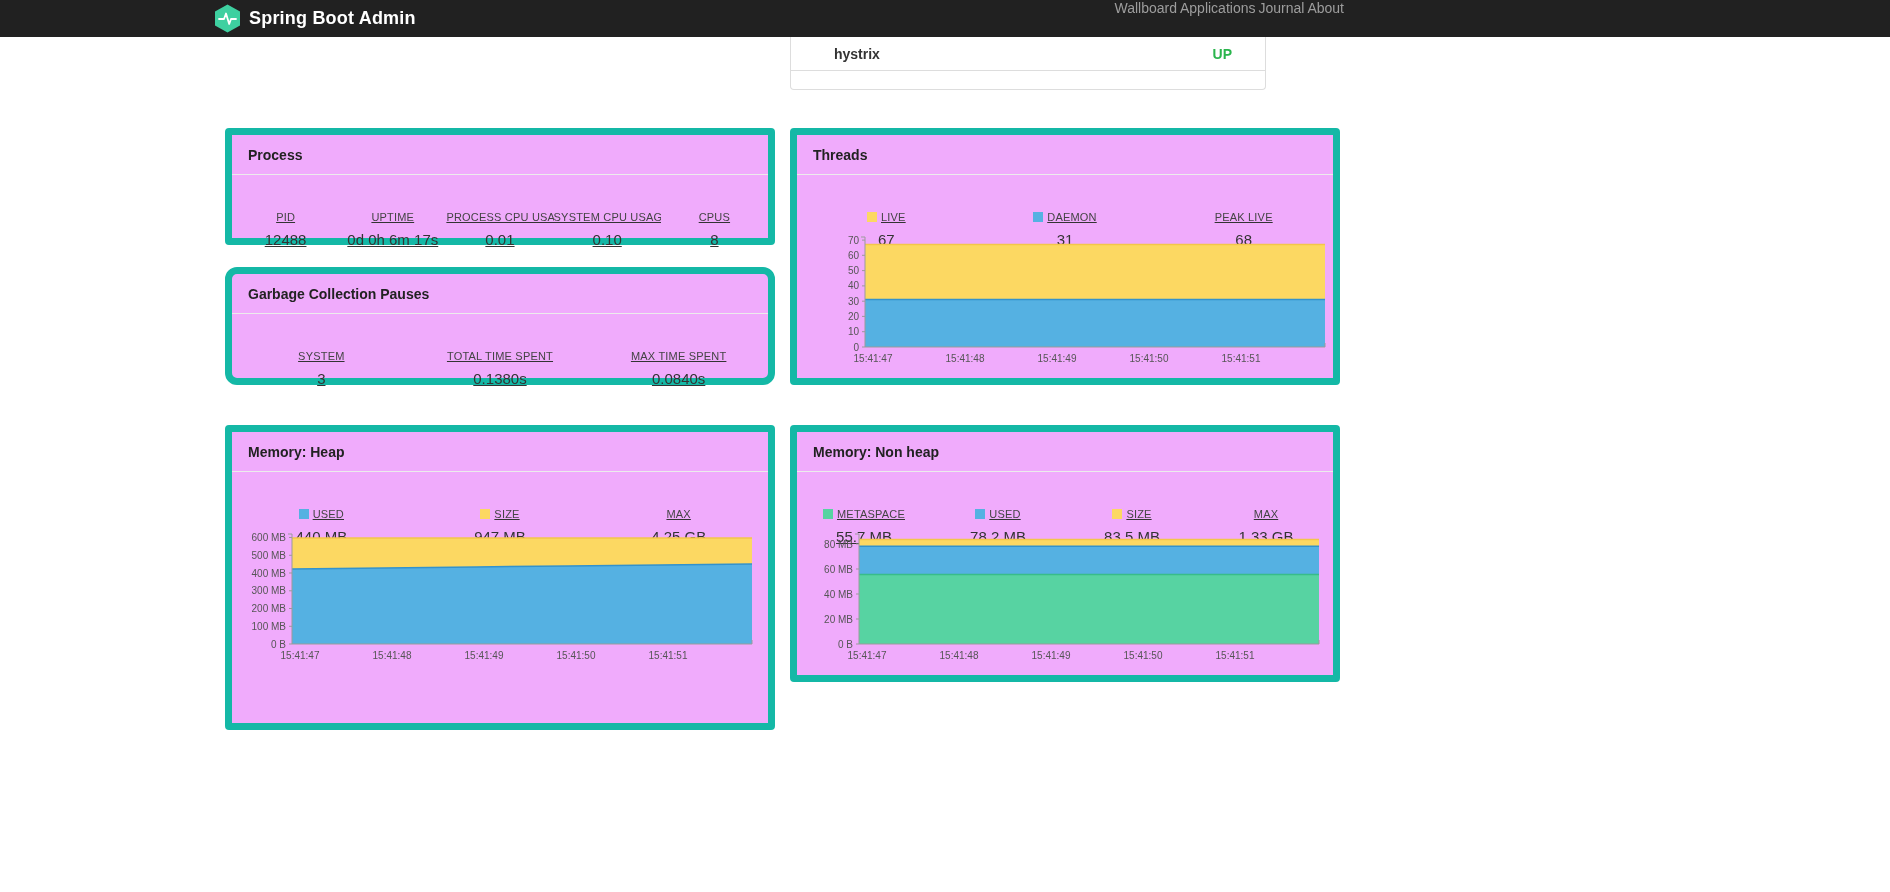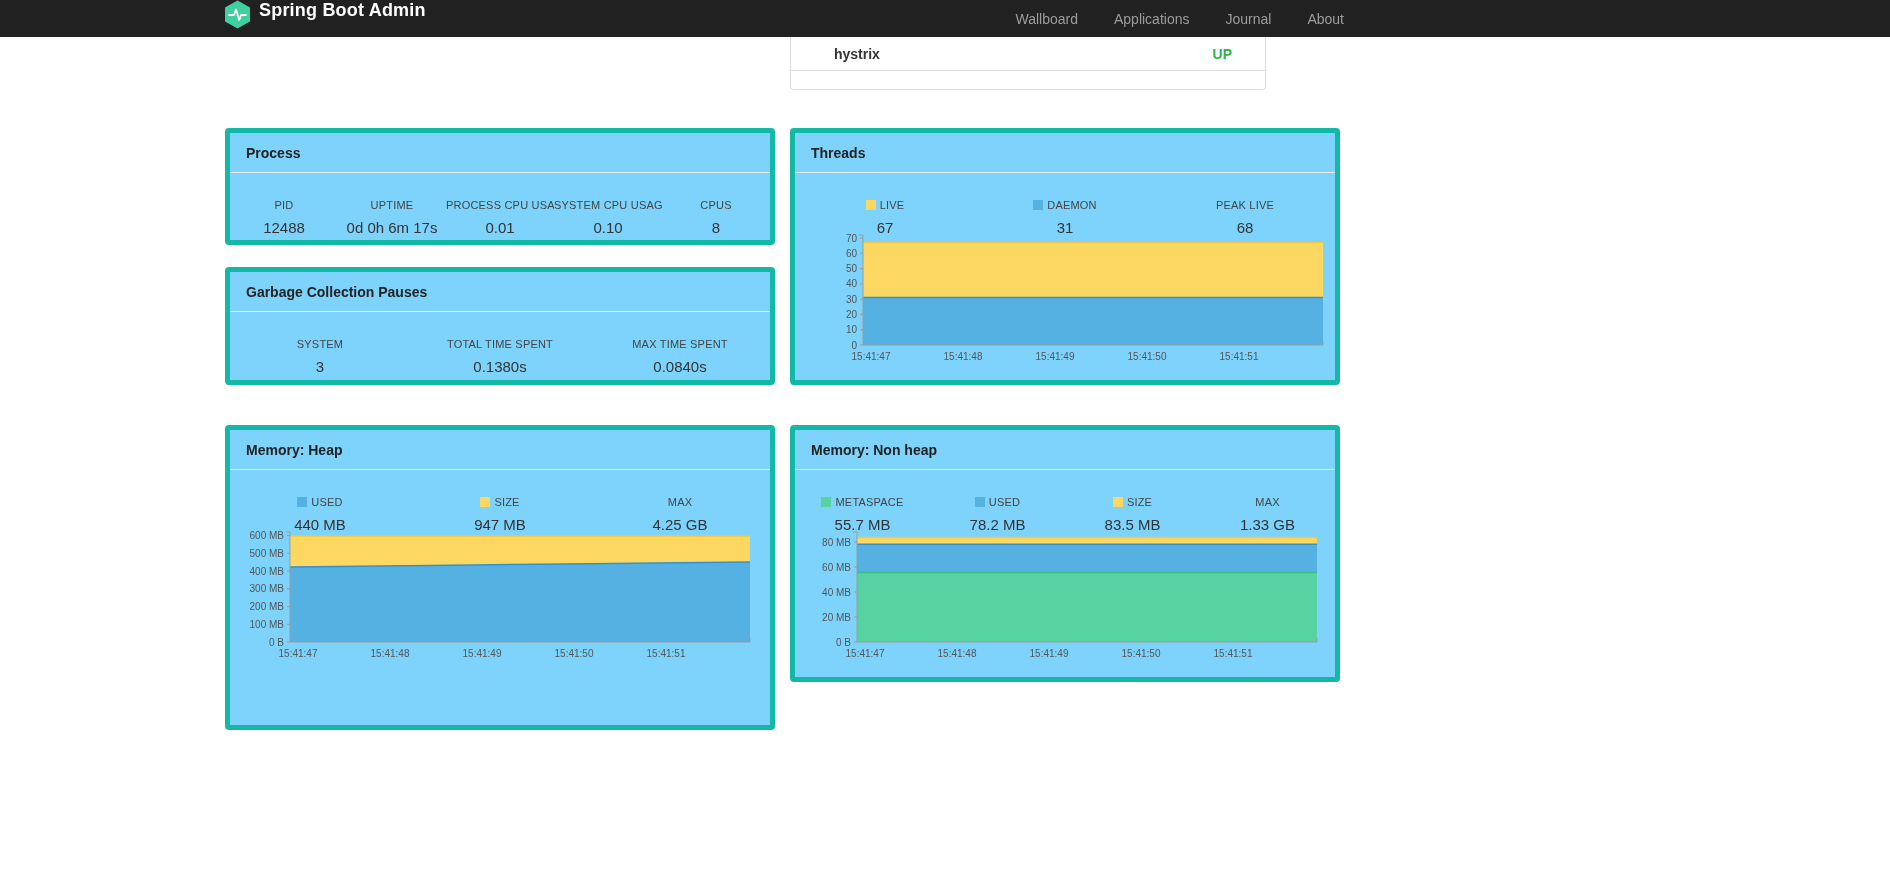--- a/index.html
+++ b/index.html
@@ -2,41 +2,41 @@
 <html><head>
 <meta charset="utf-8">
 <style>
   html,body{margin:0;padding:0;}
   body{
     width:1890px;height:892px;position:relative;background:#ffffff;
     font-family:"Liberation Sans", sans-serif;color:#333;overflow:hidden;
   }
   
   .navbar{position:absolute;top:0;left:0;width:100%;height:37px;background:#212121;}
-  .brand{position:absolute;left:224px;top:0;height:37px;display:flex;gap:8px;cursor:pointer;}
+  .brand{position:absolute;left:214px;top:0;height:37px;display:flex;align-items:center;gap:8px;cursor:pointer;}
   .brand-text{color:#ffffff;font-size:18px;font-weight:bold;letter-spacing:.2px;white-space:nowrap;}
-  .nav{position:absolute;right:546px;top:0;height:37px;display:flex;align-items:center;gap:36px;list-style:none;margin:0;padding:0;}
+  .nav{position:absolute;right:546px;top:0;height:37px;display:flex;gap:3px;list-style:none;margin:0;padding:0;}
   .nav li{color:#9d9d9d;font-size:14px;cursor:pointer;white-space:nowrap;}
   
   .status-card{position:absolute;left:790px;top:37px;width:476px;height:53px;background:#fff;
     border:1px solid #ddd;border-top:none;border-radius:0 0 4px 4px;box-sizing:border-box;}
   .status-row{height:33px;border-bottom:1px solid #ddd;display:flex;align-items:center;
     justify-content:space-between;padding:0 33px 0 43px;cursor:pointer;}
   .service-name{font-size:14px;font-weight:bold;color:#333;}
   .status-up{font-size:14px;font-weight:bold;}
   
-  .card{position:absolute;width:550px;background:#7dd3fc;border:5px solid #14b8a6;border-radius:4px;box-sizing:border-box;}
+  .card{position:absolute;width:550px;background:#f0abfc;border:7px solid #14b8a6;border-radius:4px;box-sizing:border-box;}
   #card-process{left:225px;top:128px;height:117px;}
-  #card-gc{left:225px;top:267px;height:118px;}
+  #card-gc{left:225px;top:267px;height:118px;border-radius:12px;}
   #card-threads{left:790px;top:128px;height:257px;}
   #card-heap{left:225px;top:425px;height:305px;}
   #card-nonheap{left:790px;top:425px;height:257px;}
   .card-header{height:40px;line-height:40px;padding:0 16px;font-size:14px;font-weight:bold;color:#222;
     border-bottom:1px solid #ececec;box-sizing:border-box;}
-  .metrics-table{width:100%;table-layout:fixed;border-collapse:collapse;margin-top:22px;}
+  .metrics-table{width:100%;table-layout:fixed;border-collapse:collapse;margin-top:32px;text-decoration:underline;}
   .metrics-table td{text-align:center;overflow:hidden;white-space:nowrap;}
   .label-row td{font-size:11px;color:#444;padding:4px 0;letter-spacing:.2px;}
   .value-row td{font-size:15px;color:#333;padding:4px 0;}
   .legend-square{display:inline-block;width:10px;height:10px;margin-right:4px;vertical-align:-1px;}
   .chart{position:absolute;top:96px;}
   #chart-threads{left:22px;}
   #chart-heap{left:14px;}
   #chart-nonheap{left:16px;}
 </style>
 </head>

